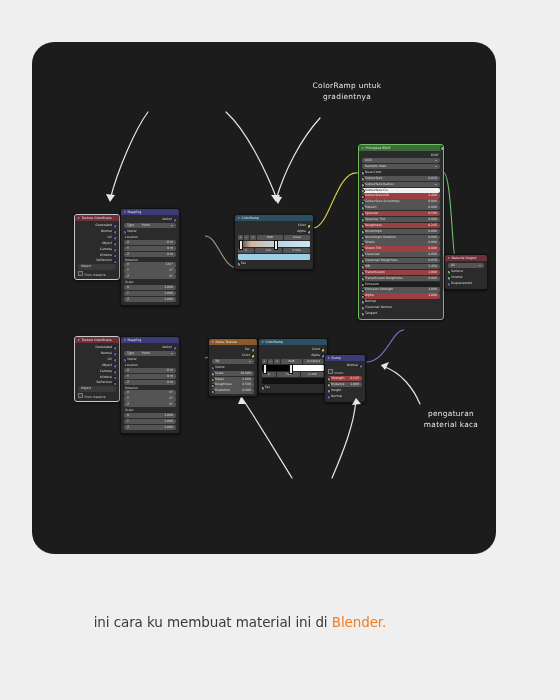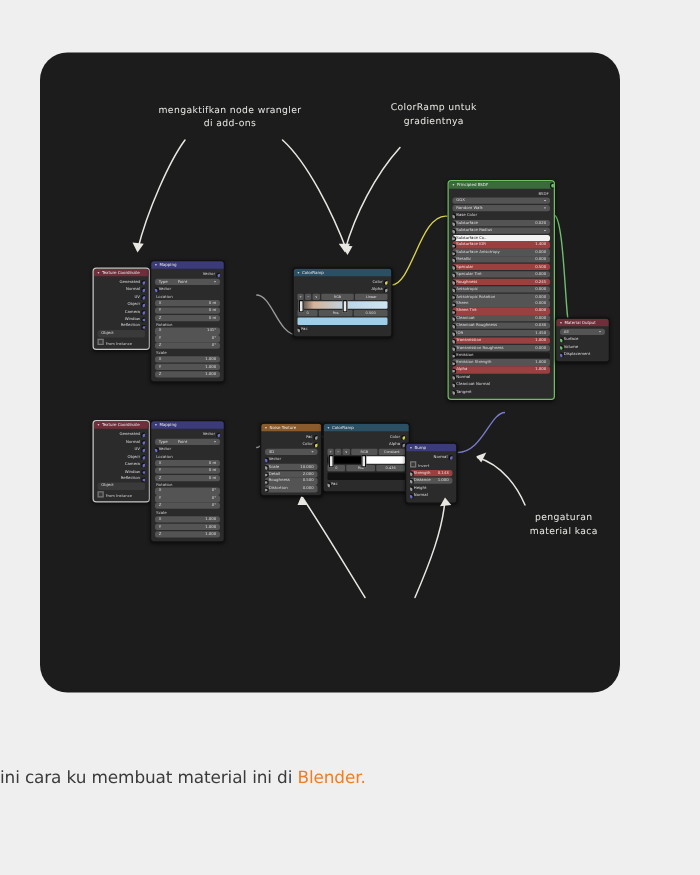--- a/index.html
+++ b/index.html
@@ -121,21 +121,21 @@
   .minirow{display:flex;gap:1px;margin:1px 3px;}
   .minirow > div{flex:1;background:#545454;height:5px;line-height:5px;
      font-size:2.8px;text-align:center;border-radius:1px;color:#dcdcdc;
      white-space:nowrap;overflow:hidden;}
 
   .bsdf-top{font-size:3.1px;color:#cfcfcf;text-align:right;padding:0 4px;height:5px;line-height:5px;}
 
   
   .caption{
     position:absolute;left:0;top:614px;width:480px;
-    text-align:left;
+    text-align:center;
     font-family:"DejaVu Sans", sans-serif;
     font-size:13.5px;
     color:#3a3a3a;
     letter-spacing:-.1px;
   }
   .caption .brand{color:#f07d22;}
 </style>
 </head>
 <body>
 
@@ -569,22 +569,20 @@
     <g fill="#e9e7e2">
       <polygon points="110,202 106,194 115,195"></polygon>
       <polygon points="278,204 273,196 282,197"></polygon>
       <polygon points="276,202 271,195 280,195"></polygon>
       <polygon points="381,365 389,362 385,370"></polygon>
       <polygon points="241,397 246,404 238,404"></polygon>
       <polygon points="356,398 352,405 361,404"></polygon>
     </g>
   </svg>
 
-  <div class="note" id="note-wrangler">mengaktifkan node wrangler
-di add-ons</div>
   <div class="note" id="note-colorramp">ColorRamp untuk
 gradientnya</div>
   <div class="note" id="note-glass">pengaturan
 material kaca</div>
 
   <div class="caption">
     <span>ini cara ku membuat material ini di </span><span class="brand">Blender.</span>
   </div>
 
 </div>

